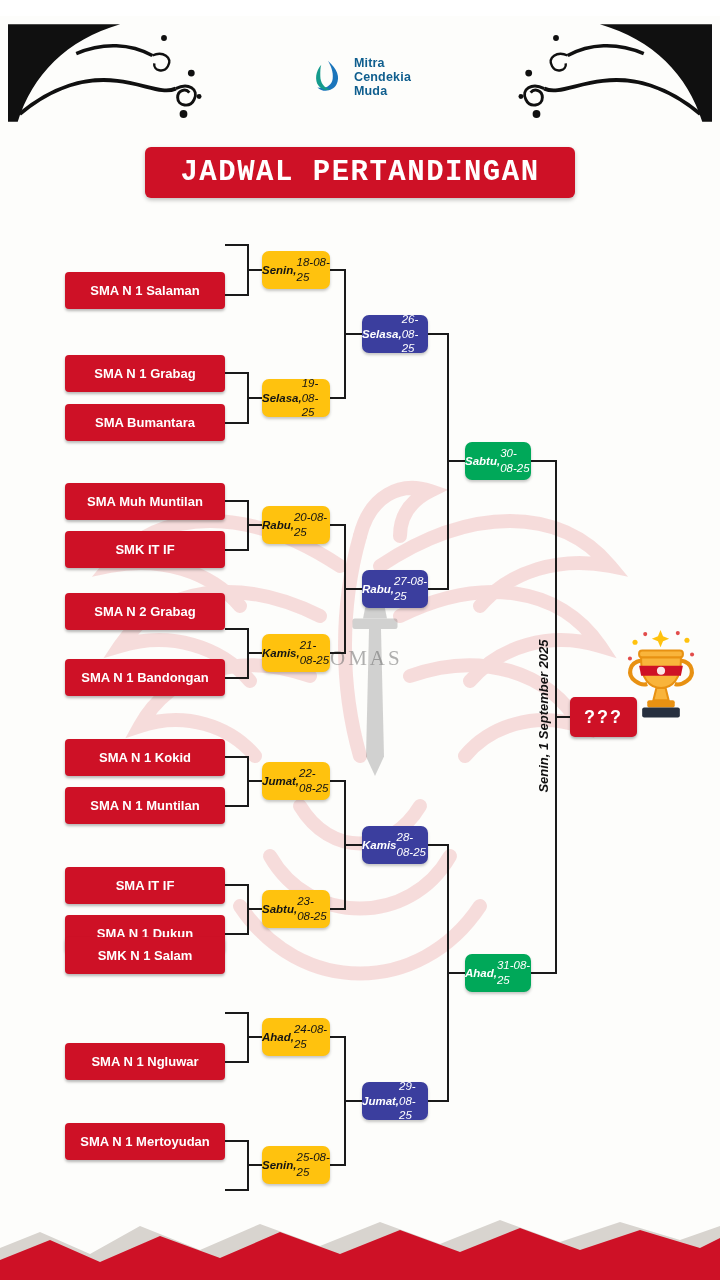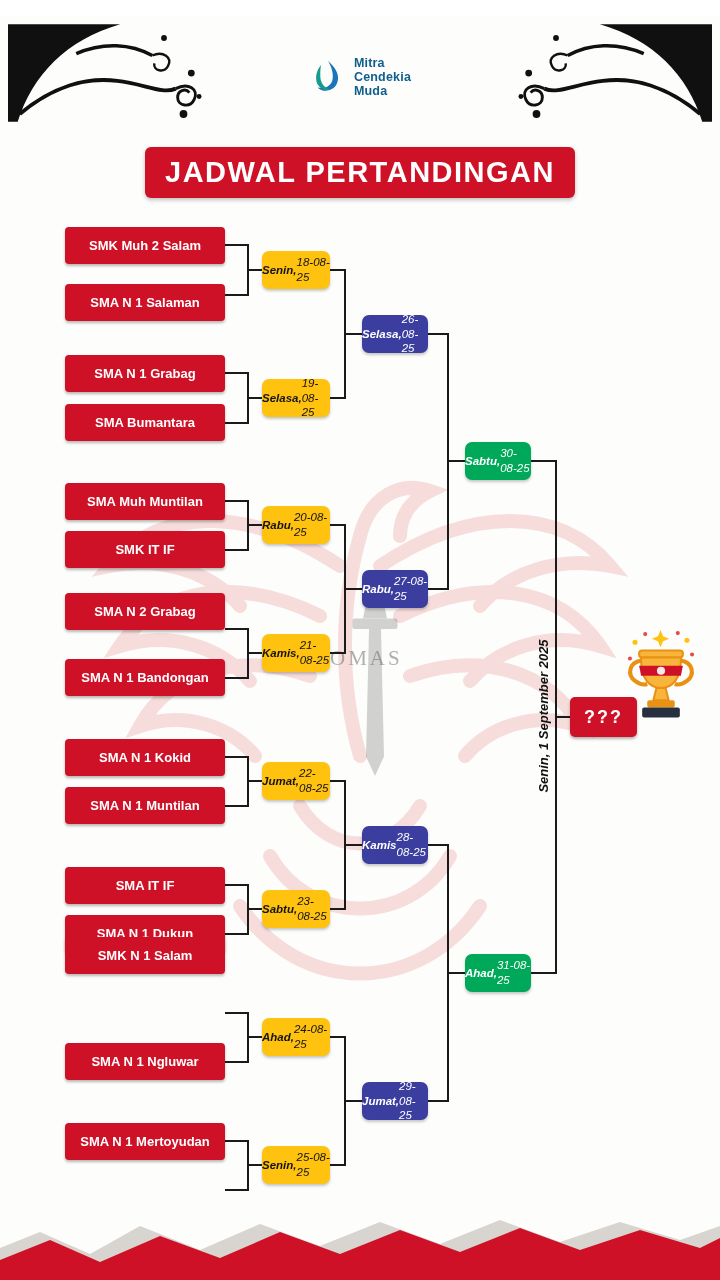--- a/index.html
+++ b/index.html
@@ -12,21 +12,21 @@
   .corner.left { left:8px; }
   .corner.right { right:8px; transform:scaleX(-1); }
 
   
   .logo { position:absolute; top:40px; left:50%; transform:translateX(-50%); display:flex; align-items:center; gap:7px; z-index:3; }
   .logo-text div { font-size:12.5px; font-weight:700; color:#0F5E8E; line-height:14px; letter-spacing:.2px; }
 
   
   .title-banner { position:absolute; left:145px; top:131px; width:430px; height:51px; background:#CE1126; border-radius:6px;
     color:#ffffff; display:flex; align-items:center; justify-content:center; font-size:29px; font-weight:800;
-    letter-spacing:1.5px; z-index:3; box-shadow:0 2px 4px rgba(0,0,0,.25); }
+    letter-spacing:1.5px; z-index:3; box-shadow:0 2px 4px rgba(0,0,0,.25);font-family:Liberation Mono, monospace; }
 
   
   .team { position:absolute; left:65px; width:160px; height:37px; background:#CE1126; color:#fff;
     font-size:13px; font-weight:600; display:flex; align-items:center; justify-content:center; text-align:center;
     border-radius:4px; box-shadow:0 2px 3px rgba(0,0,0,.28); z-index:3; }
   .match { position:absolute; height:38px; border-radius:7px; display:flex; flex-direction:row; align-items:center;
     justify-content:center; font-style:italic; font-size:11.5px; line-height:1.3; z-index:3; box-shadow:0 2px 3px rgba(0,0,0,.22); }
   .match .day { font-weight:700; }
   .r1 { left:262px; width:68px; background:#FFC20E; color:#141414; }
   .r2 { left:362px; width:66px; background:#3B3E9E; color:#ffffff; }
@@ -128,22 +128,21 @@
     <path d="M225 1125 H248 V1174 H225 M248 1149 H262"></path>
     <path d="M330 254 H345 V382 H330 M345 318 H362"></path>
     <path d="M330 509 H345 V637 H330 M345 573 H362"></path>
     <path d="M330 765 H345 V893 H330 M345 829 H362"></path>
     <path d="M330 1021 H345 V1149 H330 M345 1085 H362"></path>
     <path d="M428 318 H448 V573 H428 M448 445 H465"></path>
     <path d="M428 829 H448 V1085 H428 M448 957 H465"></path>
     <path d="M531 445 H556 V957 H531 M556 701 H570"></path>
   </svg>
 
-  <div class="team" style="top:211px">SMK Muh 2 Salam</div>
-  <div class="team" style="top:268px">SMA N 1 Salaman</div>
+  <div class="team" style="top:256px">SMA N 1 Salaman</div>
   <div class="team" style="top:339px">SMA N 1 Grabag</div>
   <div class="team" style="top:388px">SMA Bumantara</div>
   <div class="team" style="top:467px">SMA Muh Muntilan</div>
   <div class="team" style="top:515px">SMK IT IF</div>
   <div class="team" style="top:577px">SMA N 2 Grabag</div>
   <div class="team" style="top:643px">SMA N 1 Bandongan</div>
   <div class="team" style="top:723px">SMA N 1 Kokid</div>
   <div class="team" style="top:771px">SMA N 1 Muntilan</div>
   <div class="team" style="top:851px">SMA IT IF</div>
   <div class="team" style="top:899px">SMA N 1 Dukun</div>

